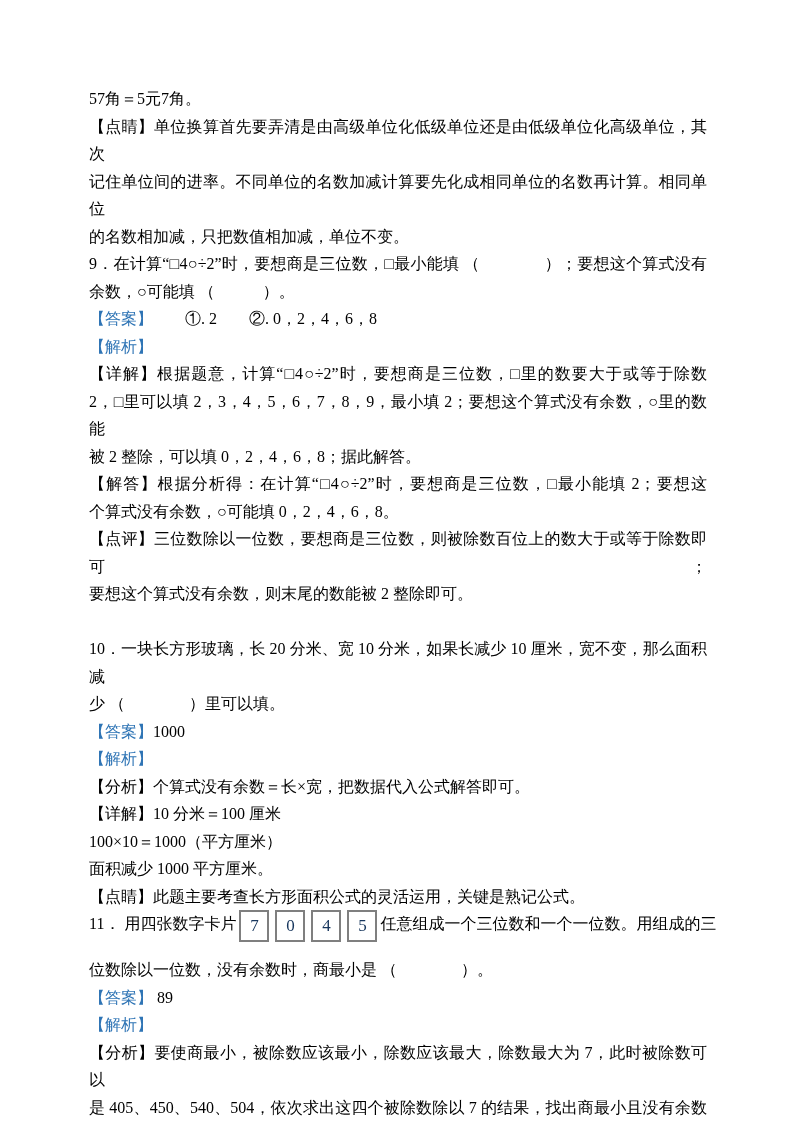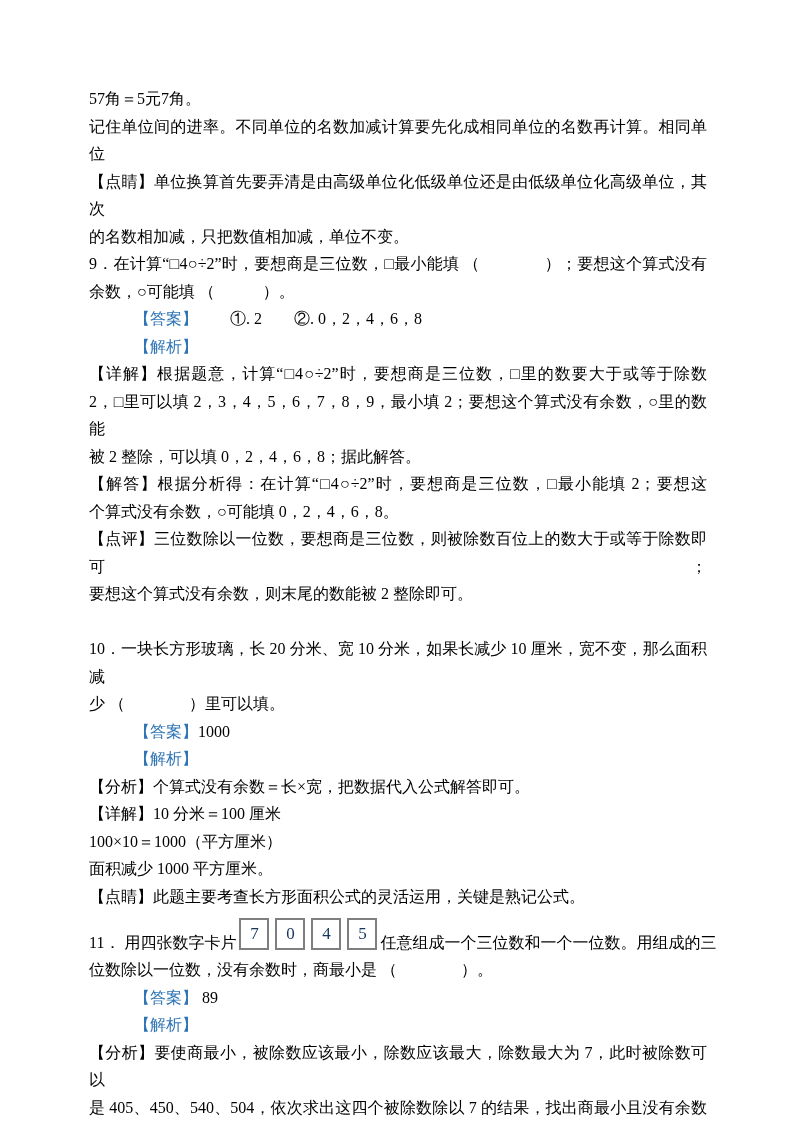--- a/index.html
+++ b/index.html
@@ -26,28 +26,27 @@
     line-height: 27.5px;
     white-space: pre-wrap;
     color: #000000;
   }
   .line.justify {
     text-align: justify;
     text-align-last: justify;
   }
   .blue {
     color: var(--accent-blue, #2E74B5);
-    margin-left: 45px;
   }
   .spacer {
     height: 27.5px;
   }
   .cards-line {
     display: flex;
-    align-items: flex-end;
+    align-items: flex-start;
     height: 46px;
     white-space: pre;
   }
   .cards-line .run {
     line-height: 27.5px;
     font-size: 16px;
   }
   .card {
     width: 26px;
     height: 28px;
@@ -60,22 +59,22 @@
     color: var(--card-digit, #17365D);
     background: #ffffff;
     flex: 0 0 auto;
   }
 </style>
 </head>
 <body>
 
 <div class="page">
     <div class="line"><span>57角＝5元7角。</span></div>
+    <div class="line justify"><span>【点睛】单位换算首先要弄清是由高级单位化低级单位还是由低级单位化高级单位，其次</span></div>
     <div class="line justify"><span>记住单位间的进率。不同单位的名数加减计算要先化成相同单位的名数再计算。相同单位</span></div>
-    <div class="line justify"><span>【点睛】单位换算首先要弄清是由高级单位化低级单位还是由低级单位化高级单位，其次</span></div>
     <div class="line"><span>的名数相加减，只把数值相加减，单位不变。</span></div>
     <div class="line justify"><span>9．在计算“□4○÷2”时，要想商是三位数，□最小能填 （　　　　）；要想这个算式没有</span></div>
     <div class="line"><span>余数，○可能填 （　　　）。</span></div>
     <div class="line"><span class="blue">【答案】</span><span>　　①. 2　　②. 0，2，4，6，8</span></div>
     <div class="line"><span class="blue">【解析】</span></div>
     <div class="line justify"><span>【详解】根据题意，计算“□4○÷2”时，要想商是三位数，□里的数要大于或等于除数</span></div>
     <div class="line justify"><span>2，□里可以填 2，3，4，5，6，7，8，9，最小填 2；要想这个算式没有余数，○里的数能</span></div>
     <div class="line"><span>被 2 整除，可以填 0，2，4，6，8；据此解答。</span></div>
     <div class="line justify"><span>【解答】根据分析得：在计算“□4○÷2”时，要想商是三位数，□最小能填 2；要想这</span></div>
     <div class="line"><span>个算式没有余数，○可能填 0，2，4，6，8。</span></div>

